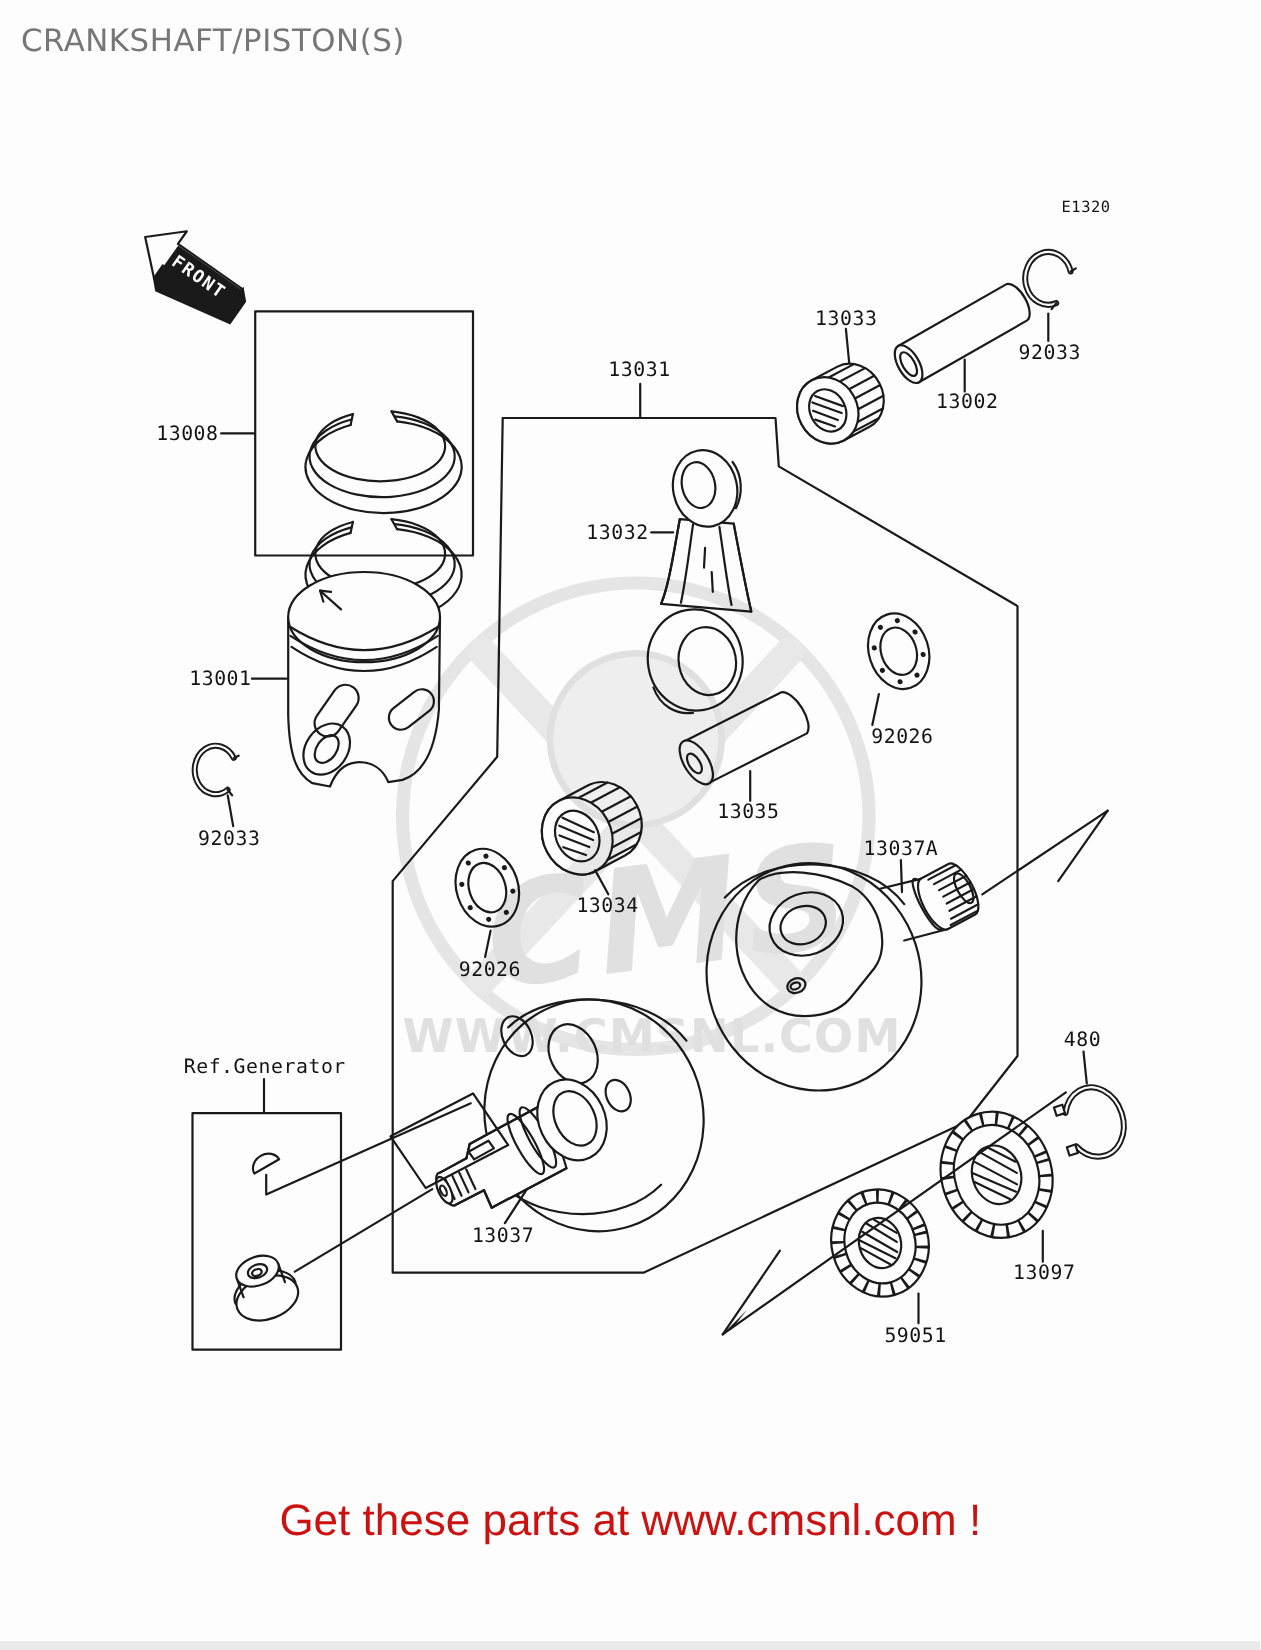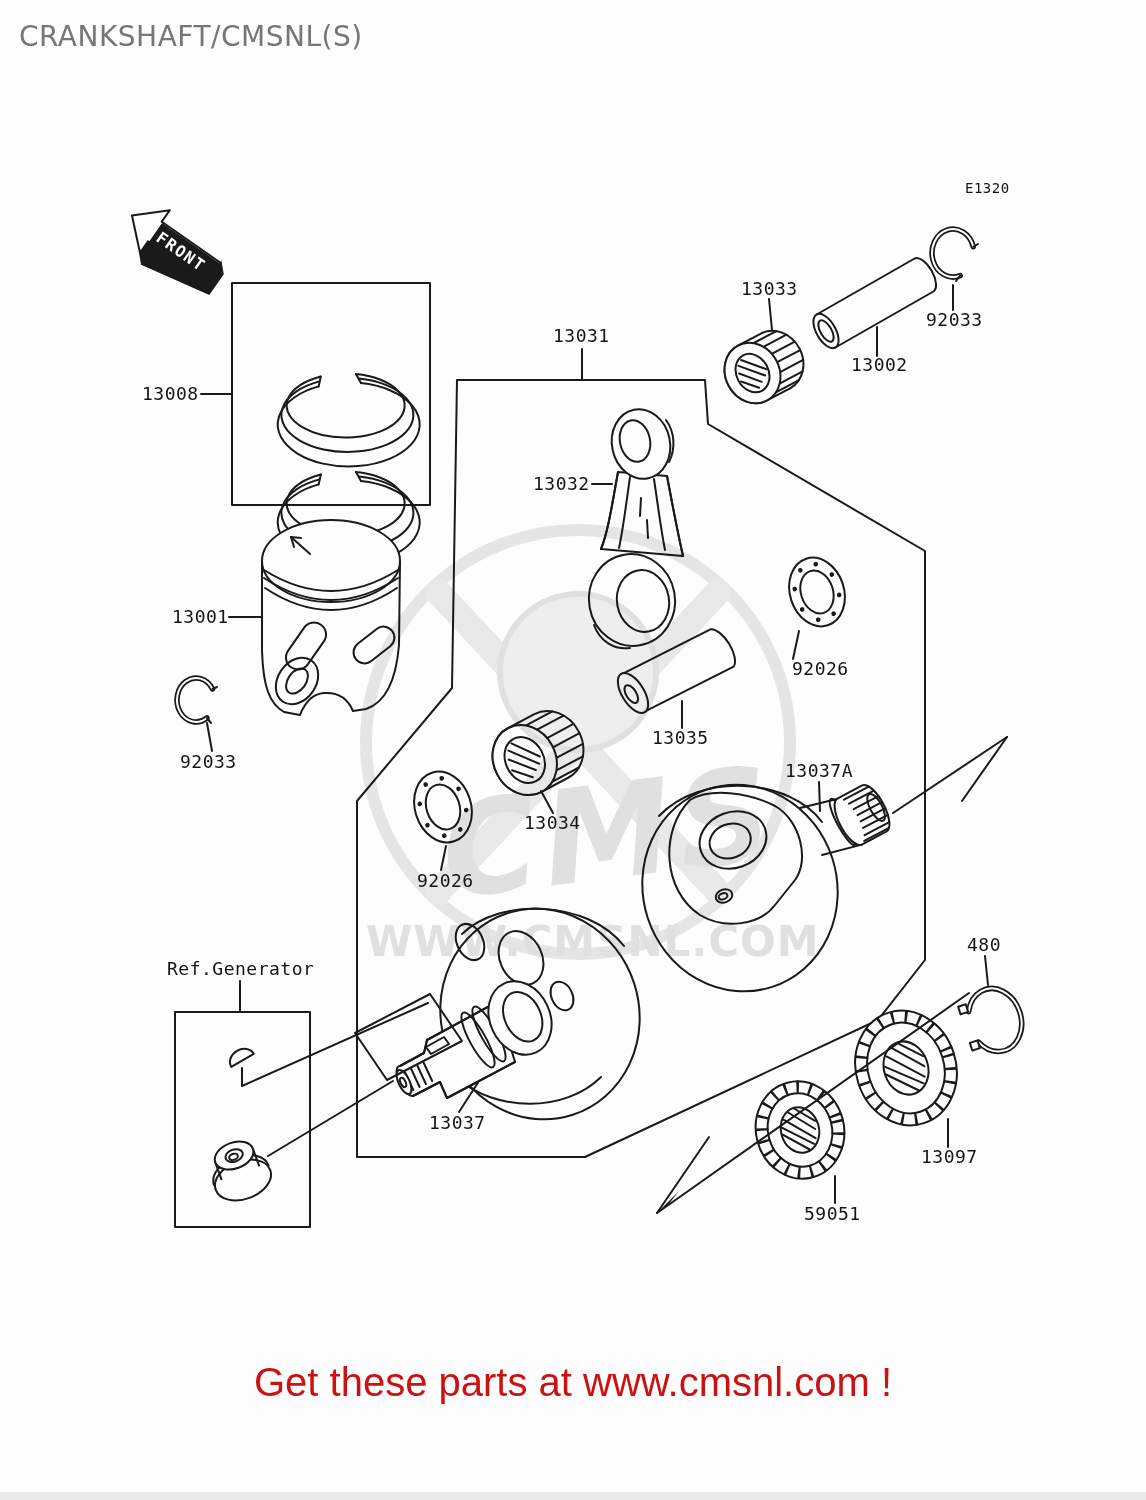--- a/index.html
+++ b/index.html
@@ -19,21 +19,21 @@
                  font-family:"Liberation Sans",sans-serif;font-size:40px;color:#cc1111;cursor:pointer;}
   #bottom-bar{position:absolute;left:0;bottom:0;width:100%;height:8px;background:#e9e9e9;}
   .wm{mix-blend-mode:multiply;}
   .wm-text{font-family:"DejaVu Sans",sans-serif;font-weight:bold;fill:#e2e2e2;}
 </style>
 </head>
 <body>
 
 <div id="stage">
 
-  <div id="page-title">CRANKSHAFT/CMSNL(S)</div>
+  <div id="page-title">CRANKSHAFT/PISTON(S)</div>
 
   <svg id="diagram-svg" width="1146" height="1500" viewBox="0 0 1146 1500">
 
     <g>
 
       <g transform="translate(140,204) rotate(35)">
         <path d="M100,2 L108,10 L108,34 L36,48 L28,40 L28,26 L100,26 Z" fill="#1a1a1a" stroke="#1a1a1a" stroke-width="2"></path>
         <path d="M0,14 L28,-12 L28,2 L100,2 L100,26 L28,26 L28,40 Z" class="fw" stroke-width="3"></path>
         <rect x="29" y="3" width="71" height="23" fill="#1a1a1a"></rect>
         <text x="33" y="21" style="font-family:'DejaVu Sans Mono',monospace;font-size:16px;font-weight:bold;fill:#ffffff;letter-spacing:1.5px;">FRONT</text>

